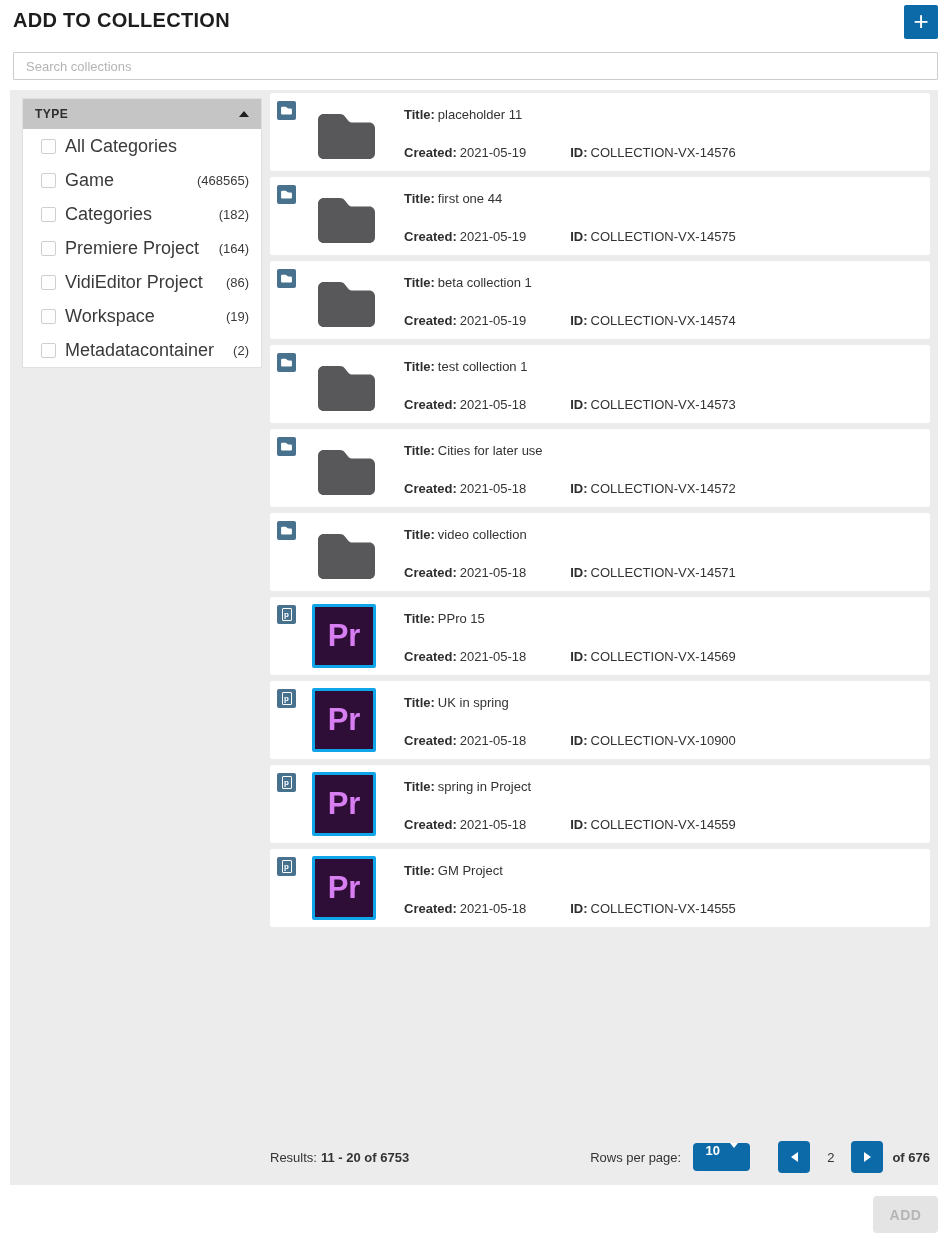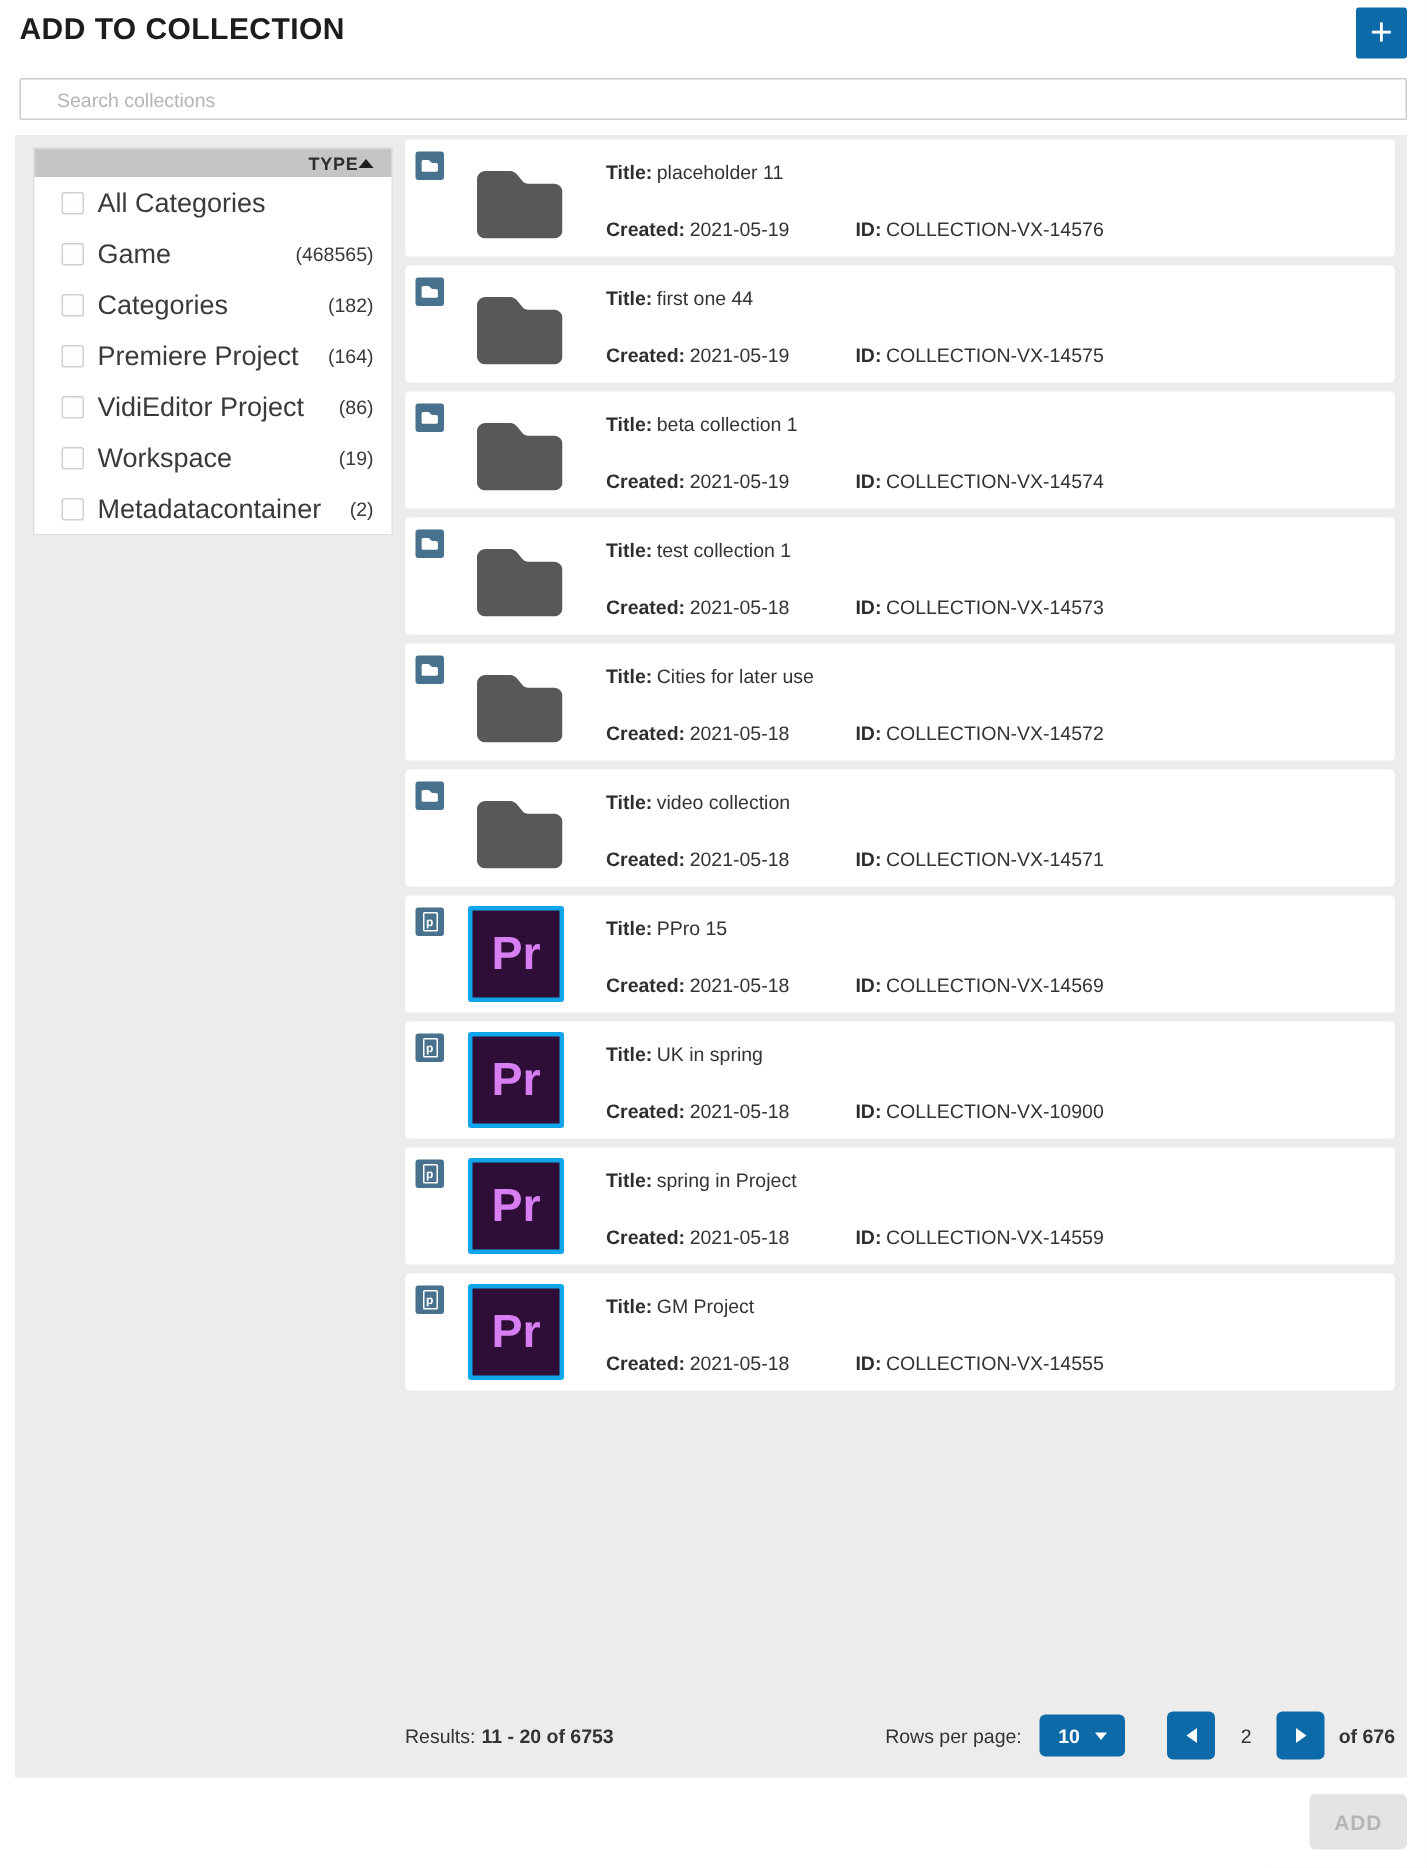--- a/index.html
+++ b/index.html
@@ -7,29 +7,29 @@
   body { font-family:"Liberation Sans", sans-serif; color:#333; }
   .page { position:relative; width:951px; height:1245px; background:#fff; overflow:hidden; }
 
   
   .header { position:absolute; top:0; left:0; right:0; height:46px; }
   .page-title { position:absolute; left:13px; top:9px; font-size:20px; font-weight:bold; color:#1d1d1d; letter-spacing:.3px; }
   .plus-btn { position:absolute; right:13px; top:5px; width:34px; height:34px; background:#0d6aa8; border:none; border-radius:2px; color:#fff; cursor:pointer; display:flex; align-items:center; justify-content:center; }
   .plus-btn span { font-size:26px; font-weight:normal; line-height:1; margin-top:-2px; }
 
   
-  .search-input { position:absolute; left:13px; right:13px; top:52px; width:925px; height:28px; border:1px solid #ccc; border-radius:1px; font-family:"Liberation Sans",sans-serif; font-size:13px; color:#444; padding:0 24px; outline:none; }
+  .search-input { position:absolute; left:13px; right:13px; top:52px; width:925px; height:28px; border:1px solid #ccc; border-radius:1px; font-family:"Liberation Sans",sans-serif; font-size:13px; color:#444; padding:0 12px; outline:none; }
   .search-input::placeholder { color:#b4b4b4; }
 
   
   .content { position:absolute; left:10px; right:13px; top:90px; bottom:60px; background:#ececec; }
 
   
   .filter-panel { position:absolute; left:12px; top:8px; width:240px; background:#fff; border:1px solid #e0e0e0; }
-  .filter-header { height:19px; background:#c5c5c5; display:flex; align-items:center; justify-content:flex-end; padding:0 12px; cursor:pointer; }
+  .filter-header { height:30px; background:#c5c5c5; display:flex; align-items:center; justify-content:space-between; padding:0 12px; cursor:pointer; }
   .filter-title { font-size:12px; font-weight:bold; color:#2e2e2e; letter-spacing:.5px; }
   .tri-up { width:0; height:0; border-left:5px solid transparent; border-right:5px solid transparent; border-bottom:6px solid #1e1e1e; }
   .filter-option { display:flex; align-items:center; height:34px; padding:0 12px 0 18px; cursor:pointer; }
   .checkbox { width:15px; height:15px; border:1px solid #cfcfcf; background:#fefefe; border-radius:2px; flex:none; }
   .flabel { margin-left:9px; font-size:18px; color:#3a3a3a; flex:1; }
   .fcount { font-size:13px; color:#3a3a3a; }
 
   
   .results { position:absolute; left:260px; right:8px; top:3px; }
   .row { position:relative; height:78px; margin-bottom:6px; background:#fff; border-radius:3px; cursor:pointer; }
@@ -44,21 +44,21 @@
   .v-created { margin-left:3px; }
   .lbl-id { margin-left:44px; }
   .v-id { margin-left:3px; }
   .v-title { margin-left:3px; }
 
   
   .pagination { position:absolute; left:260px; right:8px; bottom:12px; height:32px; display:flex; align-items:center; justify-content:space-between; font-size:13px; color:#333; }
   .results-count b { margin-left:4px; }
   .pager { display:flex; align-items:center; }
   .rpp-label { margin-right:12px; }
-  .rpp-dropdown { width:57px; height:28px; background:#0d6aa8; border-radius:4px; color:#fff; display:flex; align-items:center; justify-content:center; gap:10px; cursor:pointer; font-weight:bold; }
+  .rpp-dropdown { width:57px; height:28px; background:#0d6aa8; border-radius:4px; color:#fff; display:flex; align-items:flex-start; justify-content:center; gap:10px; cursor:pointer; font-weight:bold; }
   .tri-down { width:0; height:0; border-left:4.5px solid transparent; border-right:4.5px solid transparent; border-top:5px solid #fff; }
   .page-btn { width:32px; height:32px; background:#0d6aa8; border:none; border-radius:4px; display:flex; align-items:center; justify-content:center; cursor:pointer; }
   .page-btn.prev { margin-left:28px; }
   .tri-left { width:0; height:0; border-top:5px solid transparent; border-bottom:5px solid transparent; border-right:7px solid #fff; }
   .tri-right { width:0; height:0; border-top:5px solid transparent; border-bottom:5px solid transparent; border-left:7px solid #fff; }
   .page-num { margin:0 17px; color:#333; }
   .total-pages { margin-left:9px; font-weight:bold; }
 
   
   .add-btn { position:absolute; right:13px; bottom:12px; width:65px; height:37px; background:#e4e4e4; border:none; border-radius:4px; color:#b5b5b5; font-family:"Liberation Sans",sans-serif; font-size:14px; font-weight:bold; letter-spacing:.5px; }

